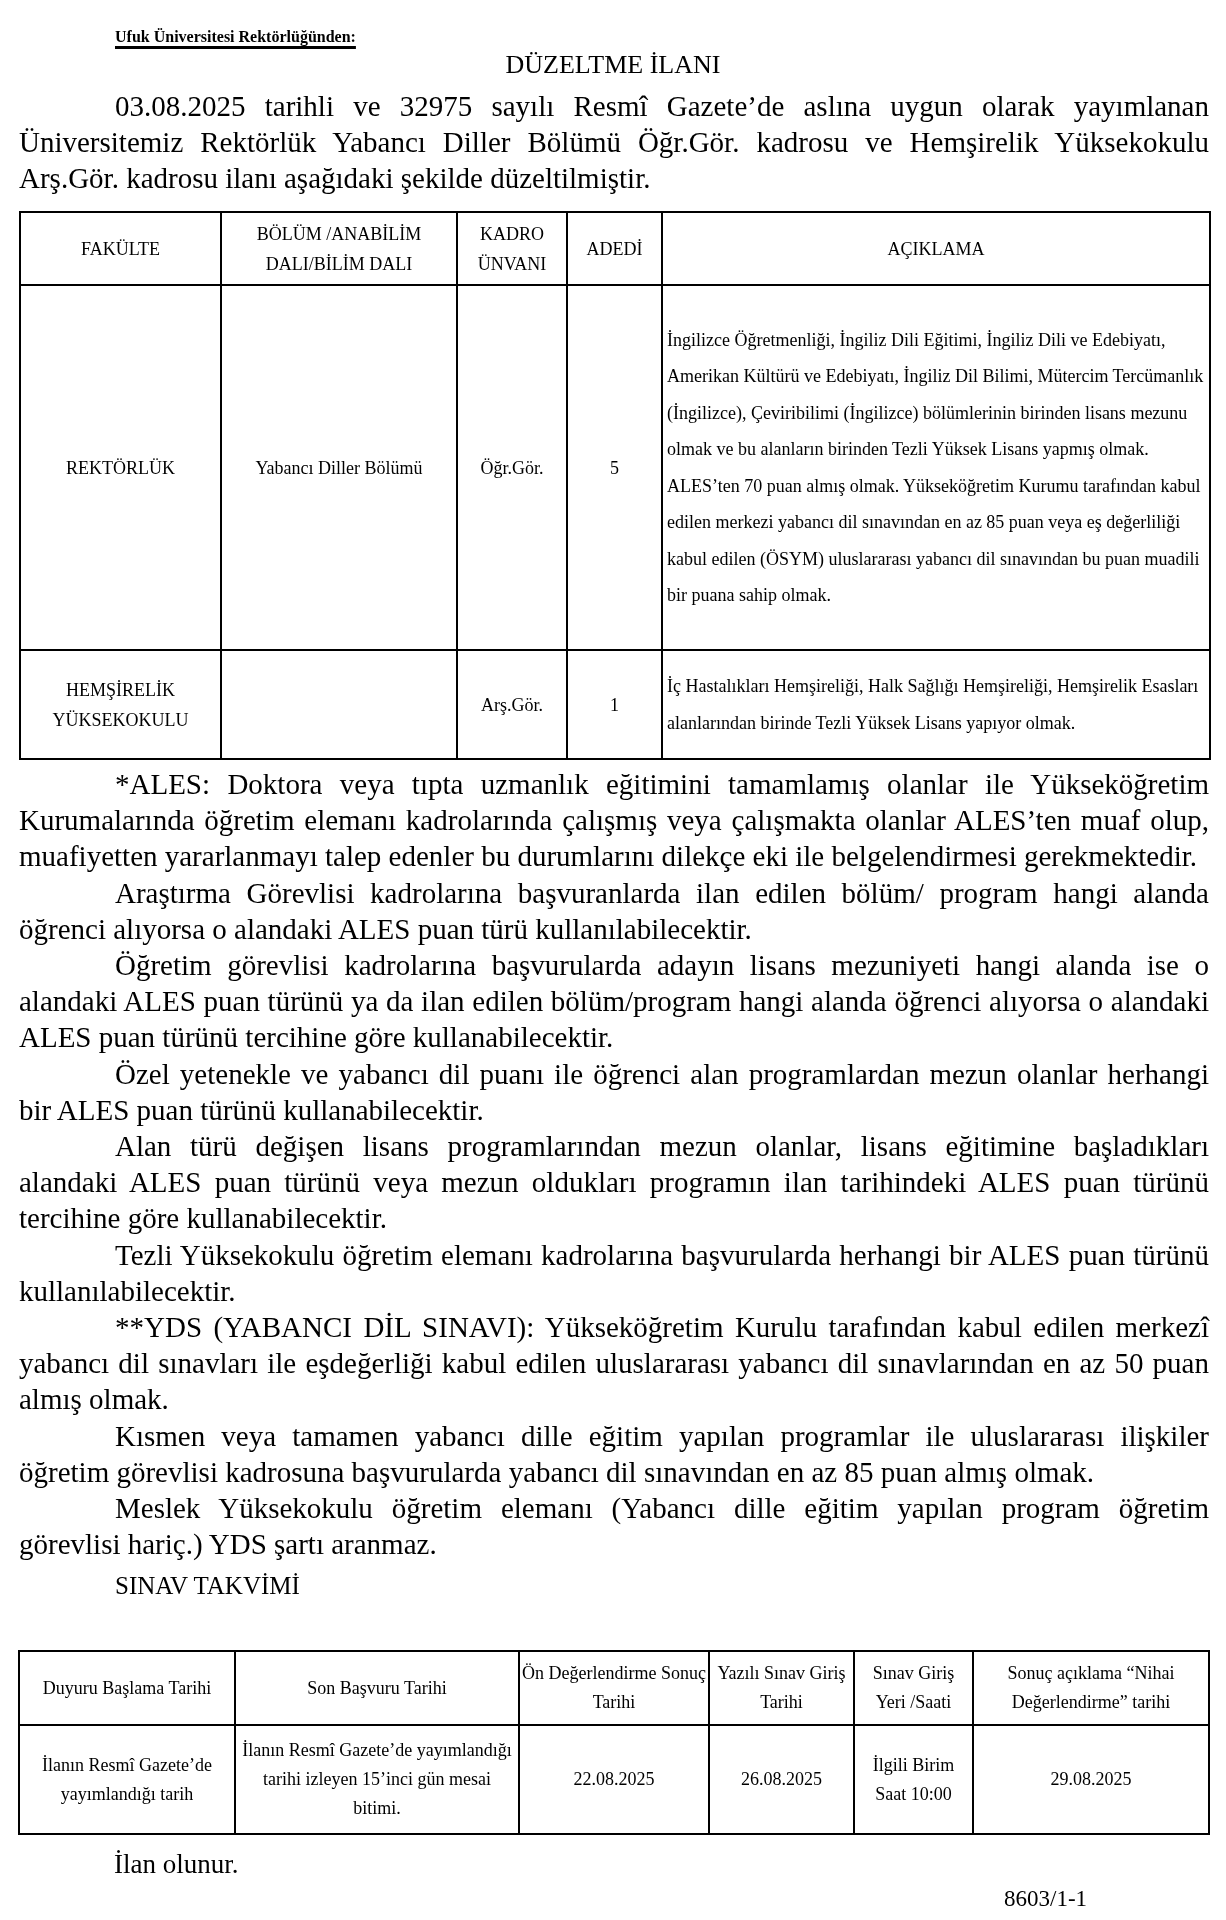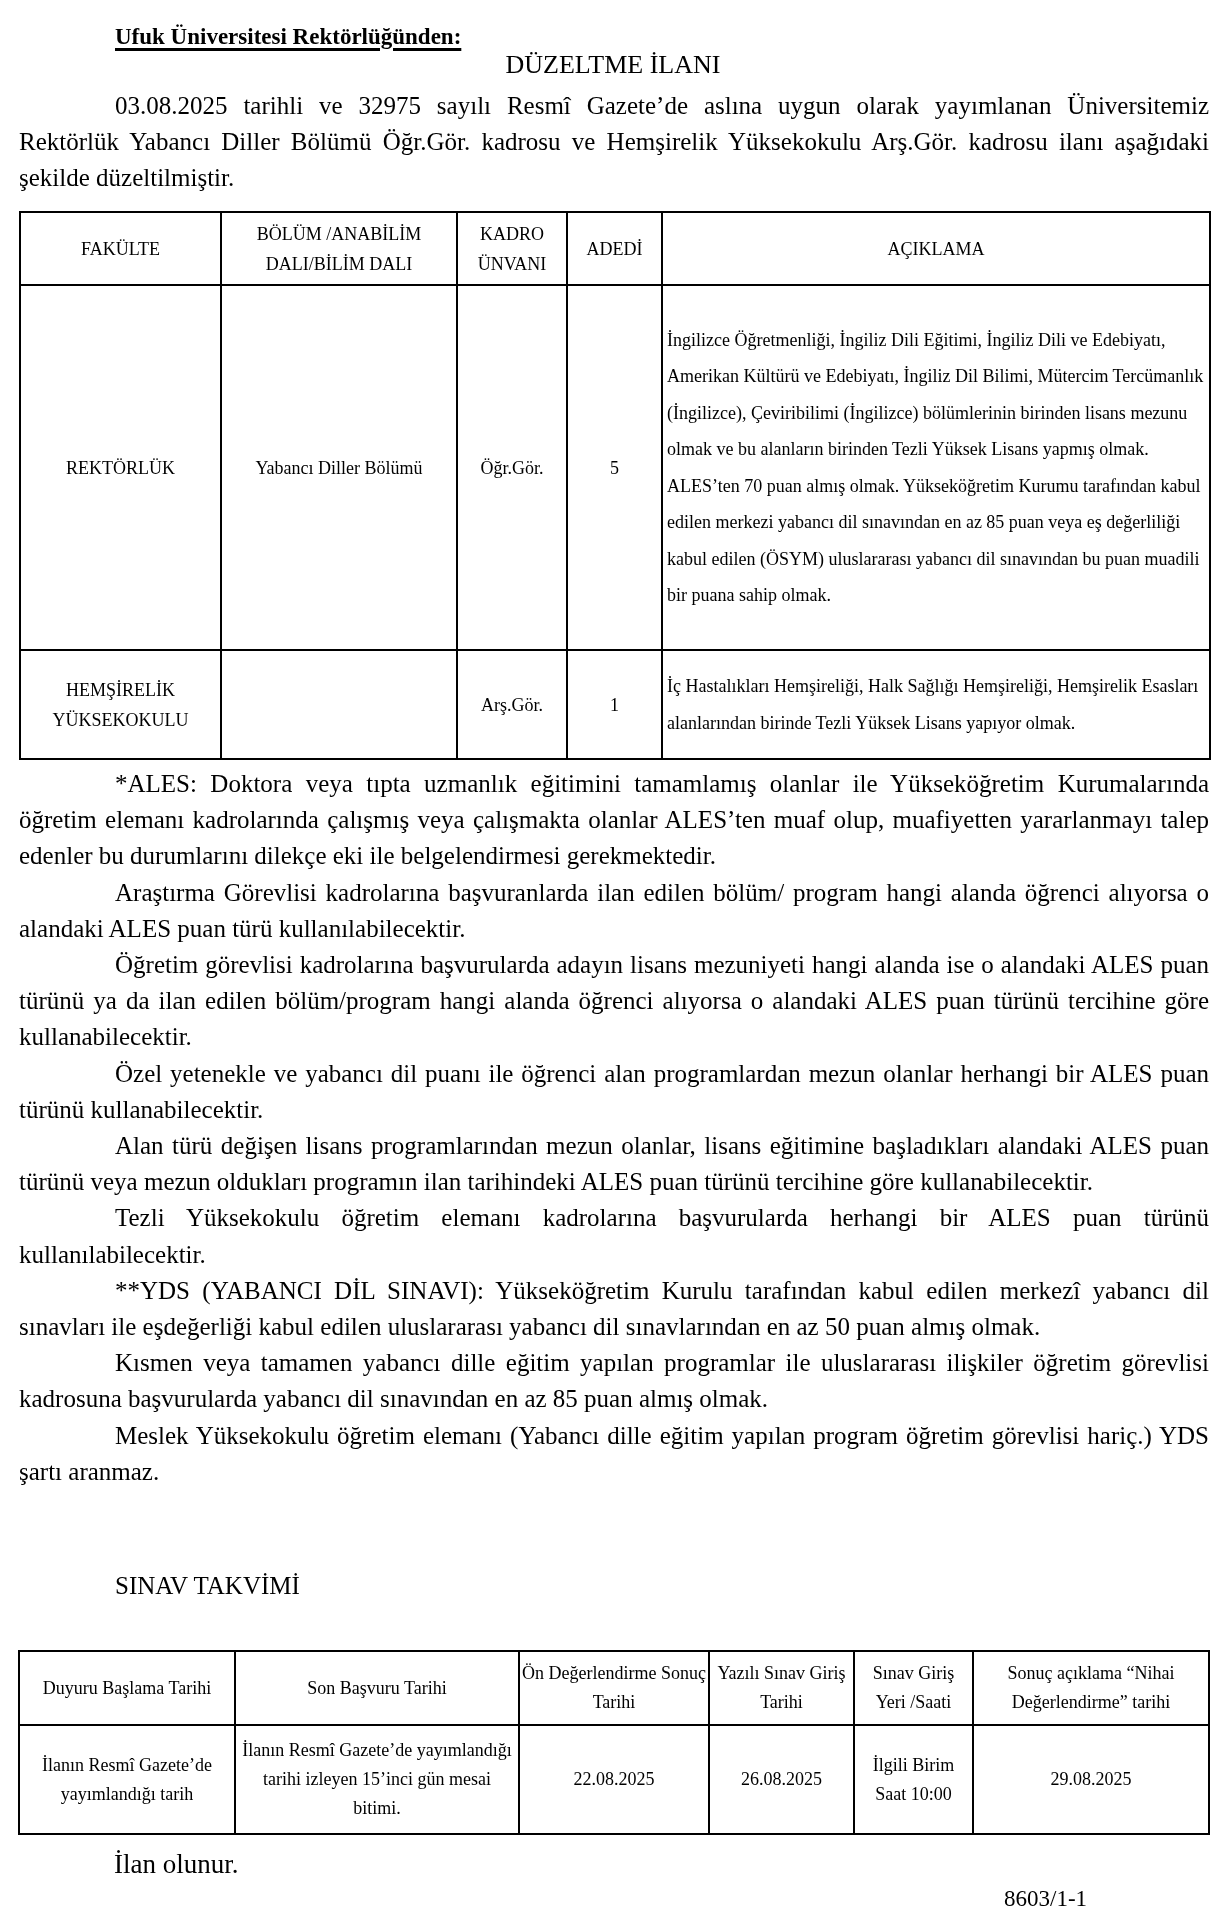--- a/index.html
+++ b/index.html
@@ -1,22 +1,22 @@
 <!DOCTYPE html>
 <html><head>
 <meta charset="utf-8">
 <style>
   html, body { margin: 0; padding: 0; background: #ffffff; }
   body { width: 1226px; height: 1920px; position: relative; overflow: hidden;
          font-family: "Liberation Serif", "DejaVu Serif", serif; color: #000; }
   .abs { position: absolute; }
-  .h1 { left: 115px; top: 22px; font-size: 23px; font-weight: bold; text-decoration: underline;
+  .h1 { left: 115px; top: 22px; font-size: 16px; font-weight: bold; text-decoration: underline;
         text-decoration-thickness: 3px; text-underline-offset: 4px; line-height: 30px; white-space: nowrap; }
   .h2 { left: 0; width: 1226px; top: 50px; font-size: 26px; font-weight: normal; text-align: center; line-height: 30px; }
-  .para { left: 19px; width: 1190px; font-size: 25px; line-height: 36.2px; text-align: justify;
+  .para { left: 19px; width: 1190px; font-size: 29px; line-height: 36.2px; text-align: justify;
           text-indent: 96px; margin: 0; }
   table.t { position: absolute; border-collapse: collapse; table-layout: fixed; }
   table.t td { border: 2.5px solid #000; padding: 0 4px; font-size: 18px; line-height: 30px;
                text-align: center; vertical-align: middle; }
   table.t td.desc { text-align: left; line-height: 36.5px; padding: 0 4px; }
   table.t2 td { border-width: 2px; font-size: 18px; line-height: 29px; }
   .sinav { left: 115px; font-size: 25px; line-height: 36px; }
   .ilan { left: 114px; top: 1849px; font-size: 27px; line-height: 30px; }
   .footer { left: 1004px; top: 1884px; font-size: 23px; line-height: 30px; }
 </style>

